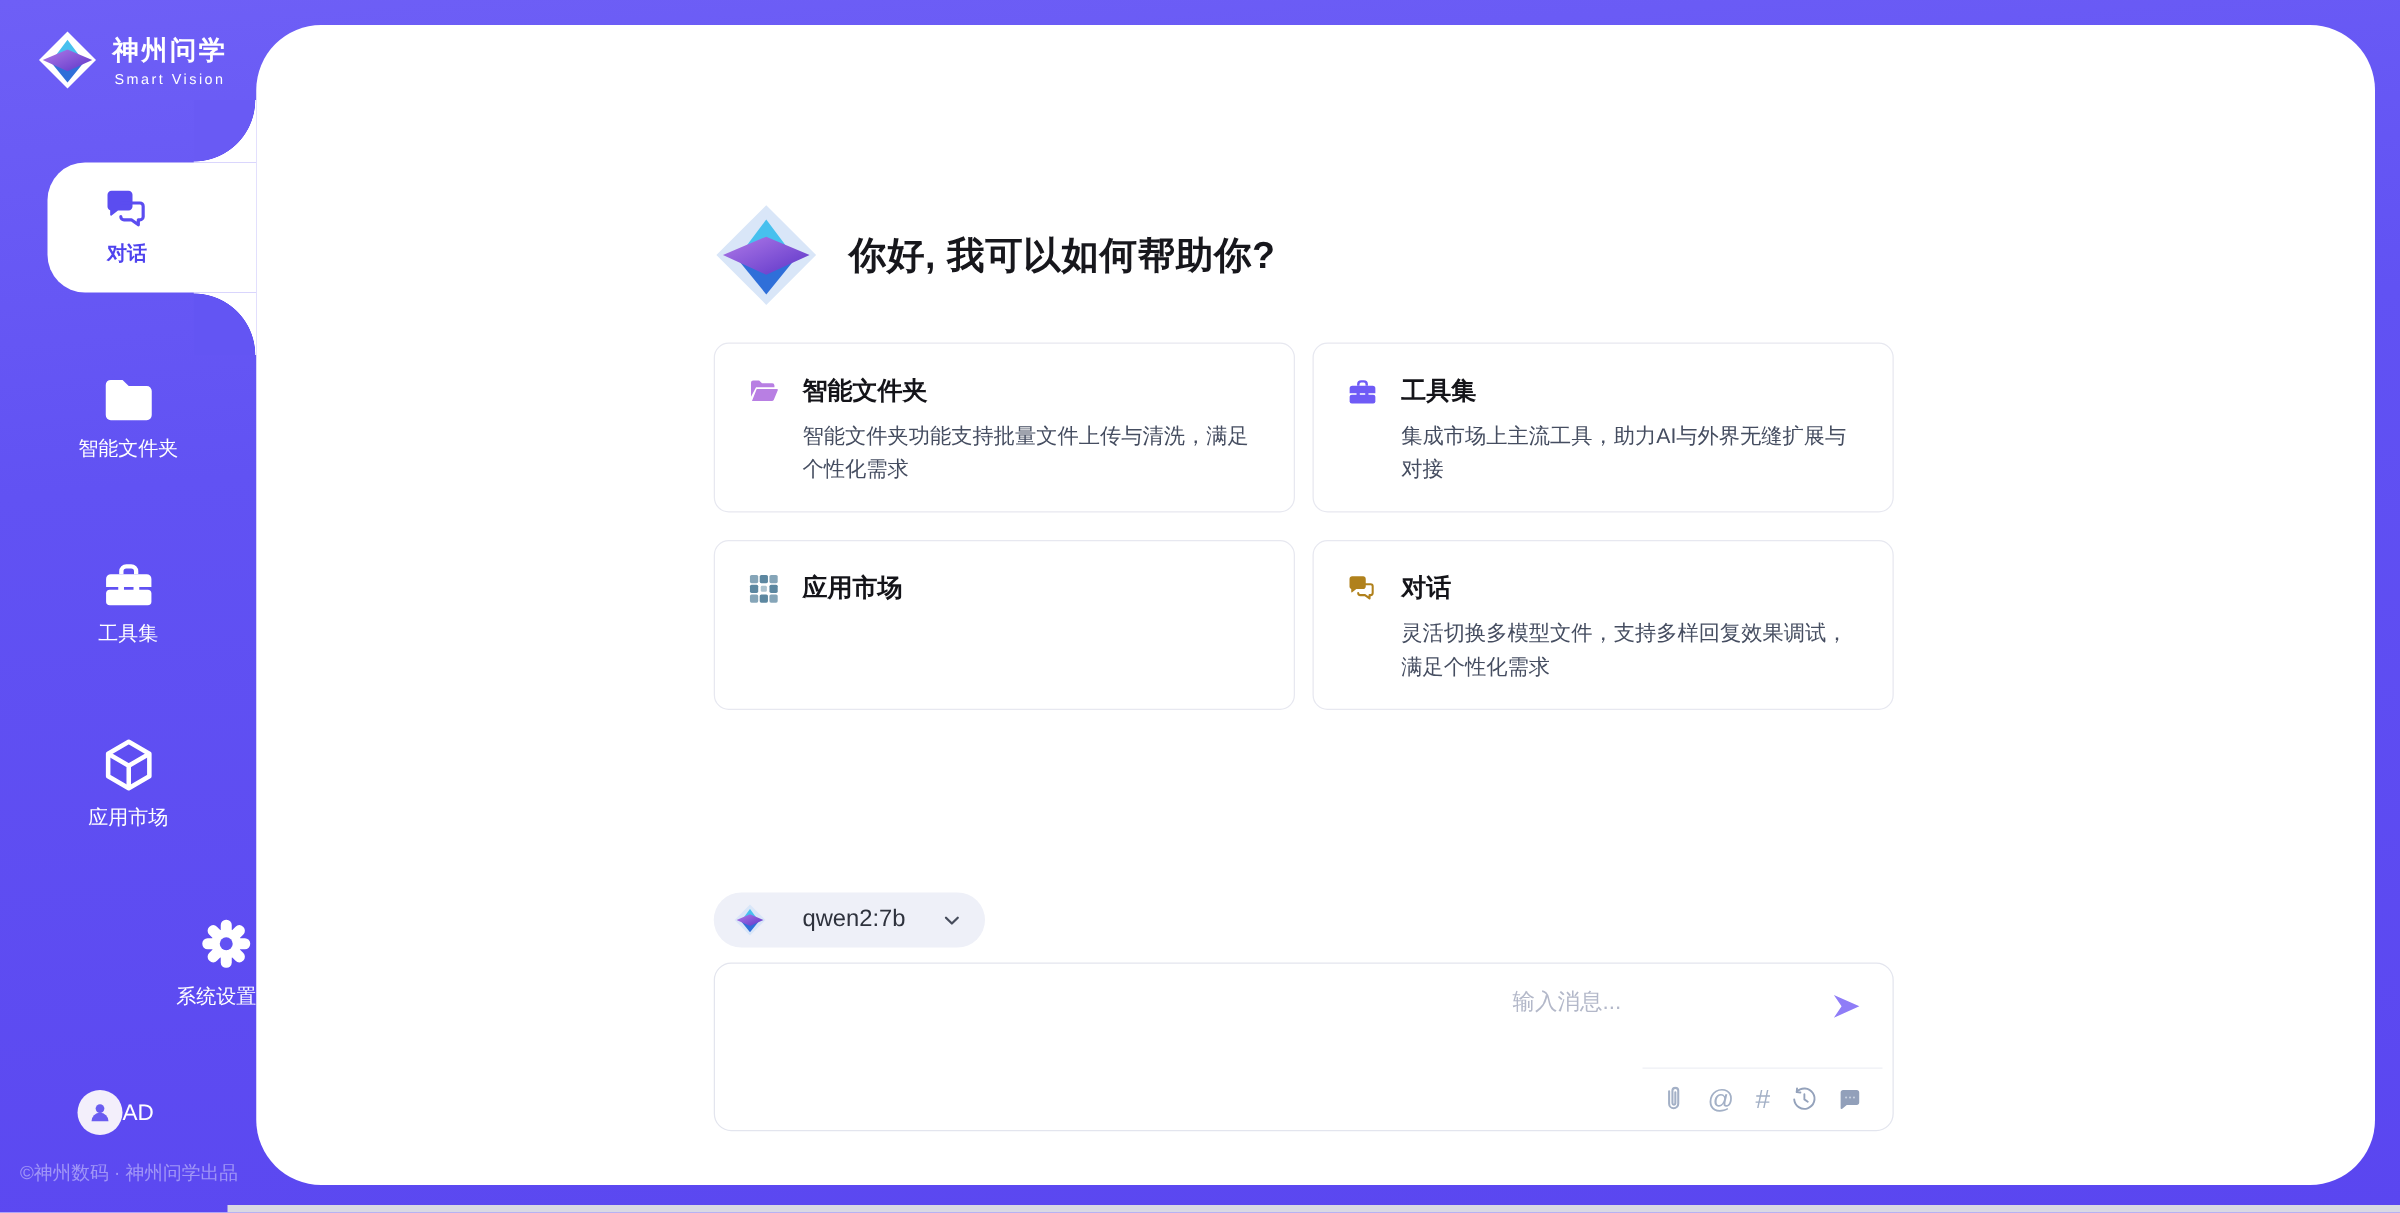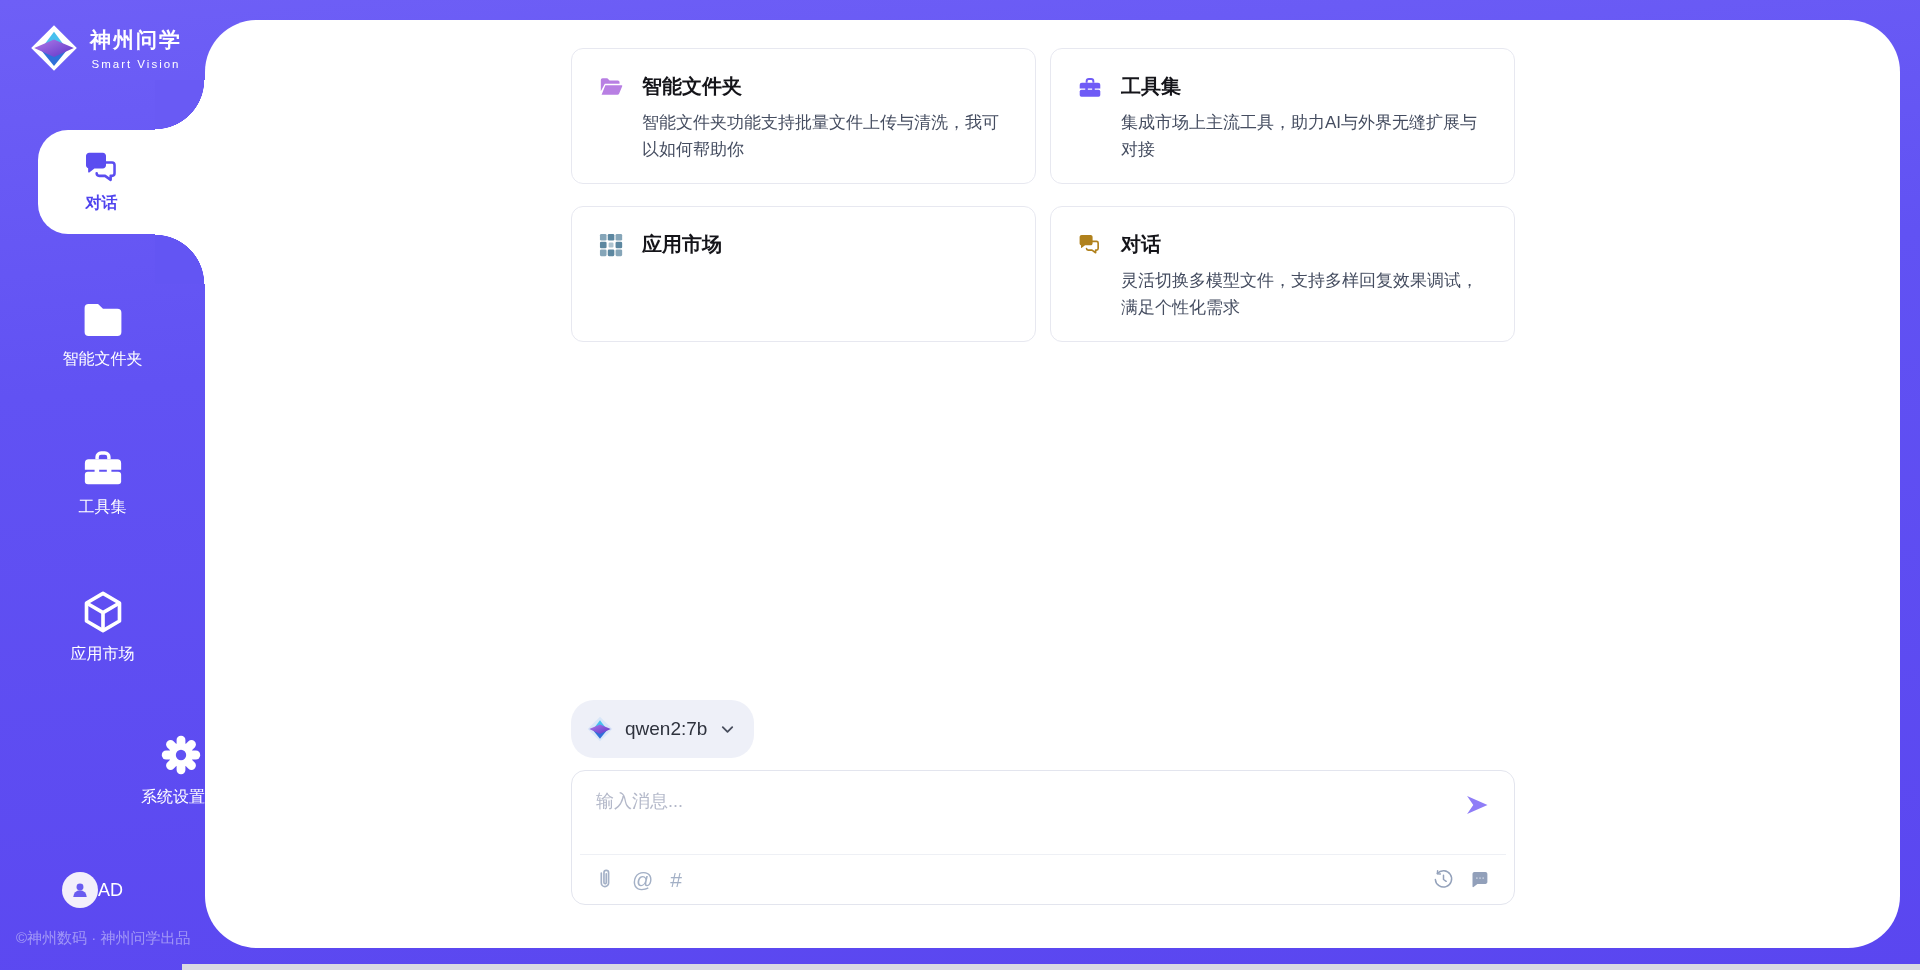--- a/index.html
+++ b/index.html
@@ -42,26 +42,26 @@
   .hero .diamond { width:84px; height:84px; }
   .hero-title { font-size:30px; font-weight:bold; color:#17171c; letter-spacing:.5px; }
   .cards { margin-top:28px; display:grid; grid-template-columns:1fr 1fr; gap:22px 14px; }
   .card { border:1px solid #e7e8f0; border-radius:12px; background:#fff; min-height:128px;
     padding:24px 26px 20px; display:flex; gap:18px; cursor:pointer; }
   .card svg { width:26px; height:26px; flex:none; margin-top:1px; }
   .card-title { font-size:20px; font-weight:bold; color:#141419; margin-bottom:9px; }
   .card-desc { font-size:17px; line-height:27px; color:#454d60; }
   .spacer { flex:1; }
   .model-row { margin-bottom:12px; }
-  .model-pill { display:inline-flex; align-items:center; gap:12px; height:58px; padding:0 18px 0 16px;
+  .model-pill { display:inline-flex; align-items:center; gap:29px; height:44px; padding:0 18px 0 16px;
     border-radius:23px; background:#eef0f8; cursor:pointer; }
   .model-pill .diamond { width:26px; height:26px; }
   .model-label { font-size:19px; color:#2e323d; }
   .composer { position:relative; margin-bottom:43px; height:135px; border:1px solid #e3e5ee;
-    border-radius:14px; background:#fff; display:flex; flex-direction:column; }
+    border-radius:14px; background:#fff; display:flex; flex-direction:column;align-items:flex-end; }
   .composer textarea { flex:1; border:none; outline:none; resize:none; background:transparent;
     padding:18px 80px 0 24px; font-size:18px; color:#333; font-family:inherit; }
   .composer textarea::placeholder { color:#b3b8c9; }
   .send-btn { position:absolute; right:22px; top:20px; width:30px; height:30px; border:none;
     background:transparent; cursor:pointer; }
   .composer-toolbar { height:50px; border-top:1px solid #eef0f5; margin:0 8px; padding:0 16px;
     display:flex; align-items:center; gap:17px; }
   .tool-glyph { font-size:21px; color:#a3b0c6; cursor:pointer; line-height:1; }
   .tool-right { margin-left:auto; display:flex; align-items:center; gap:15px; }
   .icon-btn { background:none; border:none; cursor:pointer; display:flex; align-items:center; }
@@ -157,33 +157,42 @@
     </div>
     <span class="user-name">AD</span>
   </div>
 
   <div class="side-footer">©神州数码 · 神州问学出品</div>
 </aside>
 
 <main class="panel">
   <div class="content">
 
+    <div class="hero">
+      <svg class="diamond" viewBox="0 0 40 40">
+        <polygon points="20,1 39,20 20,39 1,20" fill="#d9e6f8"></polygon>
+        <polygon points="20,6.5 30.5,20.5 9.5,20.5" fill="#47c0ee"></polygon>
+        <polygon points="9,21.5 31,21.5 20,35" fill="#2f6fd9"></polygon>
+        <polygon points="3.5,20 20,13 36.5,20 20,27.5" fill="url(#pgrad)"></polygon>
+      </svg>
+      <div class="hero-title">你好, 我可以如何帮助你?</div>
+    </div>
 
     <div class="cards">
 
       <div class="card">
         <svg viewBox="0 0 24 24">
           <g fill="#b87fe3">
             <path d="M2.6 5.6A1.6 1.6 0 0 1 4.2 4h4.4l2.1 2.1h7.6a1.6 1.6 0 0 1 1.6 1.6v1.4H6.3L2.6 16V5.6z"></path>
             <path d="M6.8 10.3h14.9a.7.7 0 0 1 .65.96l-2.9 7a1.6 1.6 0 0 1-1.48.99H3.3l3.5-8.95z"></path>
           </g>
         </svg>
         <div>
           <div class="card-title">智能文件夹</div>
-          <div class="card-desc">智能文件夹功能支持批量文件上传与清洗，我可以如何帮助你</div>
+          <div class="card-desc">智能文件夹功能支持批量文件上传与清洗，满足个性化需求</div>
         </div>
       </div>
 
       <div class="card">
         <svg viewBox="0 0 24 22">
           <g fill="#6f5bf6">
             <path d="M8 7V5.8a3 3 0 0 1 3-3h2a3 3 0 0 1 3 3V7h-1.8V5.8A1.2 1.2 0 0 0 13 4.6h-2a1.2 1.2 0 0 0-1.2 1.2V7H8z"></path>
             <path d="M2.5 9A2 2 0 0 1 4.5 7h15a2 2 0 0 1 2 2v3.4h-19V9z"></path>
             <rect x="2.5" y="13.5" width="19" height="6.5" rx="1.6"></rect>
             <rect x="7.6" y="11.2" width="2.4" height="4.4" rx="0.7"></rect>

